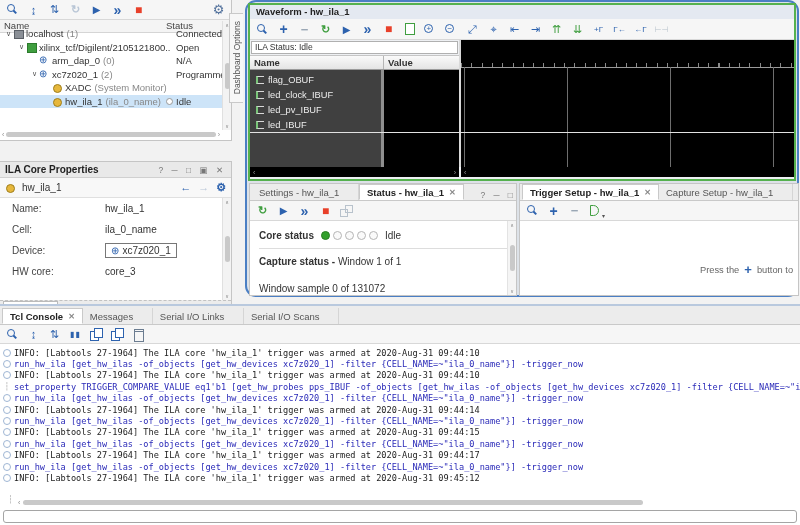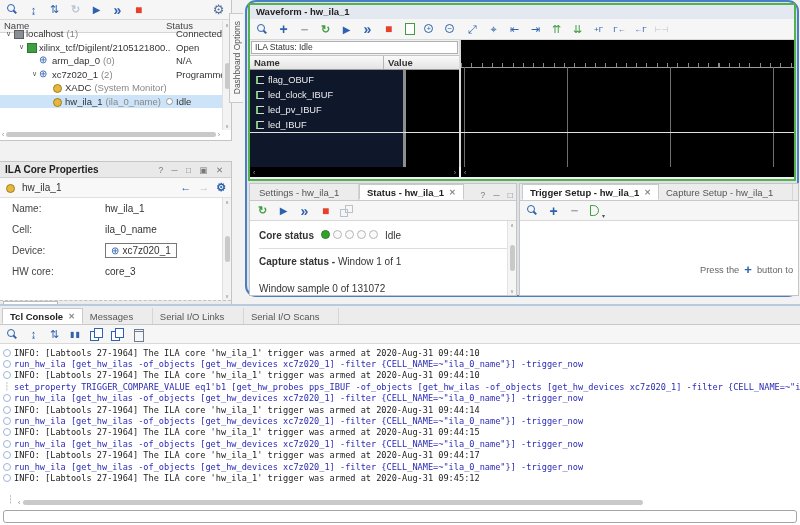--- a/index.html
+++ b/index.html
@@ -94,21 +94,21 @@
 .wtitle{height:14px;background:#e4e9f1;font-weight:bold;font-size:9.5px;padding:1px 6px;color:#222}
 #wavetb{height:21px}
 .wcontent{position:relative;height:137px}
 .wbody{display:flex;height:127px}
 .wleft{width:209px;display:flex;flex-direction:column}
 .ilabox{height:13px;margin:1px;border:1px solid #b0b0b0;background:#fff;font-size:8.6px;line-height:11px;padding:0 3px;color:#333}
 .whdr{display:flex;height:15px;background:linear-gradient(#fafafa,#e4e4e4);border-top:1px solid #c5c5c5;border-bottom:1px solid #9a9a9a;font-weight:bold;font-size:9.5px}
 .whn{width:134px;padding-left:4px;line-height:14px;border-right:1px solid #b5b5b5}
 .whv{flex:1;padding-left:4px;line-height:14px}
 .wblack{flex:1;display:flex}
-.wbn{width:156px;background:#0f172a;border-right:3px solid #8f8f8f;padding-top:2px}
+.wbn{width:134px;background:#404040;border-right:3px solid #8f8f8f;padding-top:2px}
 .wbv{flex:1;background:#000}
 .srow{display:flex;align-items:center;height:15px;color:#ededed;font-size:9.3px;padding-left:6px;gap:4px}
 .sig-ic{width:8px;height:8px;flex:0 0 auto;border-left:2px solid #79c579;border-top:1px solid #d8d8d8;border-bottom:1px solid #d8d8d8}
 .wavearea{flex:1;position:relative;background:#000;border-left:2px solid #d9d9d9}
 .rline{position:absolute;left:0;right:0;top:27px;height:1px;background:#9a9a9a}
 .rticks{position:absolute;left:0;right:0;top:23px;height:4px;background:repeating-linear-gradient(to right,#8a8a8a 0 1px,transparent 1px 10.3px)}
 .rlabels .rlab{position:absolute;top:13px;font-family:"DejaVu Sans Mono",monospace;font-size:8px;color:#ccc}
 .rlabels .rlab:nth-of-type(1){left:3px}
 .rlabels .rlab:nth-of-type(2){left:105px}
 .rlabels .rlab:nth-of-type(3){left:207px}
@@ -120,21 +120,21 @@
 .ws-wave{left:211px;right:0;justify-content:flex-start}
 
 .dpanel{position:absolute;top:181px;height:113px;background:#fff;border:1px solid #c5c5c5}
 #settingsPanel{left:2px;width:268px}
 #triggerPanel{left:272px;width:280px}
 .tabbar{display:flex;align-items:flex-end;height:17px;background:#ececec;border-bottom:1px solid #c9c9c9;padding-left:2px;font-size:9.5px;position:relative}
 .tab{padding:2px 7px;color:#555;display:flex;gap:5px;align-items:center;height:16px;border-right:1px solid #d5d5d5;white-space:nowrap}
 .tab.active{background:#fff;border:1px solid #c9c9c9;border-bottom:1px solid #fff;font-weight:bold;color:#222}
 .tclose{color:#888;font-size:8px}
 .ptb{height:20px}
-.cstat{display:flex;align-items:flex-start;gap:4px;padding:9px 0 0 9px}
+.cstat{display:flex;align-items:center;gap:4px;padding:9px 0 0 9px}
 .cstat b{font-size:10px}
 .dots{display:flex;gap:3px;margin:0 3px}
 .dots span{width:9px;height:9px;border-radius:50%;background:#fafafa;border:1px solid #b5b5b5}
 .dots .on{background:#33a02c;border-color:#2a7d23}
 .cdiv{height:1px;background:#ddd;margin:7px 9px 0 9px}
 .capline{padding:7px 0 0 9px;font-size:10px}
 .sampline{padding:16px 0 0 9px;font-size:10px;color:#333}
 .scontent{position:relative;height:74px;overflow:hidden}
 .svscroll{position:absolute;right:0;top:0;bottom:0;width:9px;background:#f5f5f5;border-left:1px solid #e3e3e3;display:flex;flex-direction:column;align-items:center;justify-content:space-between;font-size:5px;color:#888;padding:1px 0}
 .hint{position:absolute;left:180px;top:41px;color:#666;font-size:9.3px;display:flex;align-items:center;gap:5px;white-space:nowrap}

